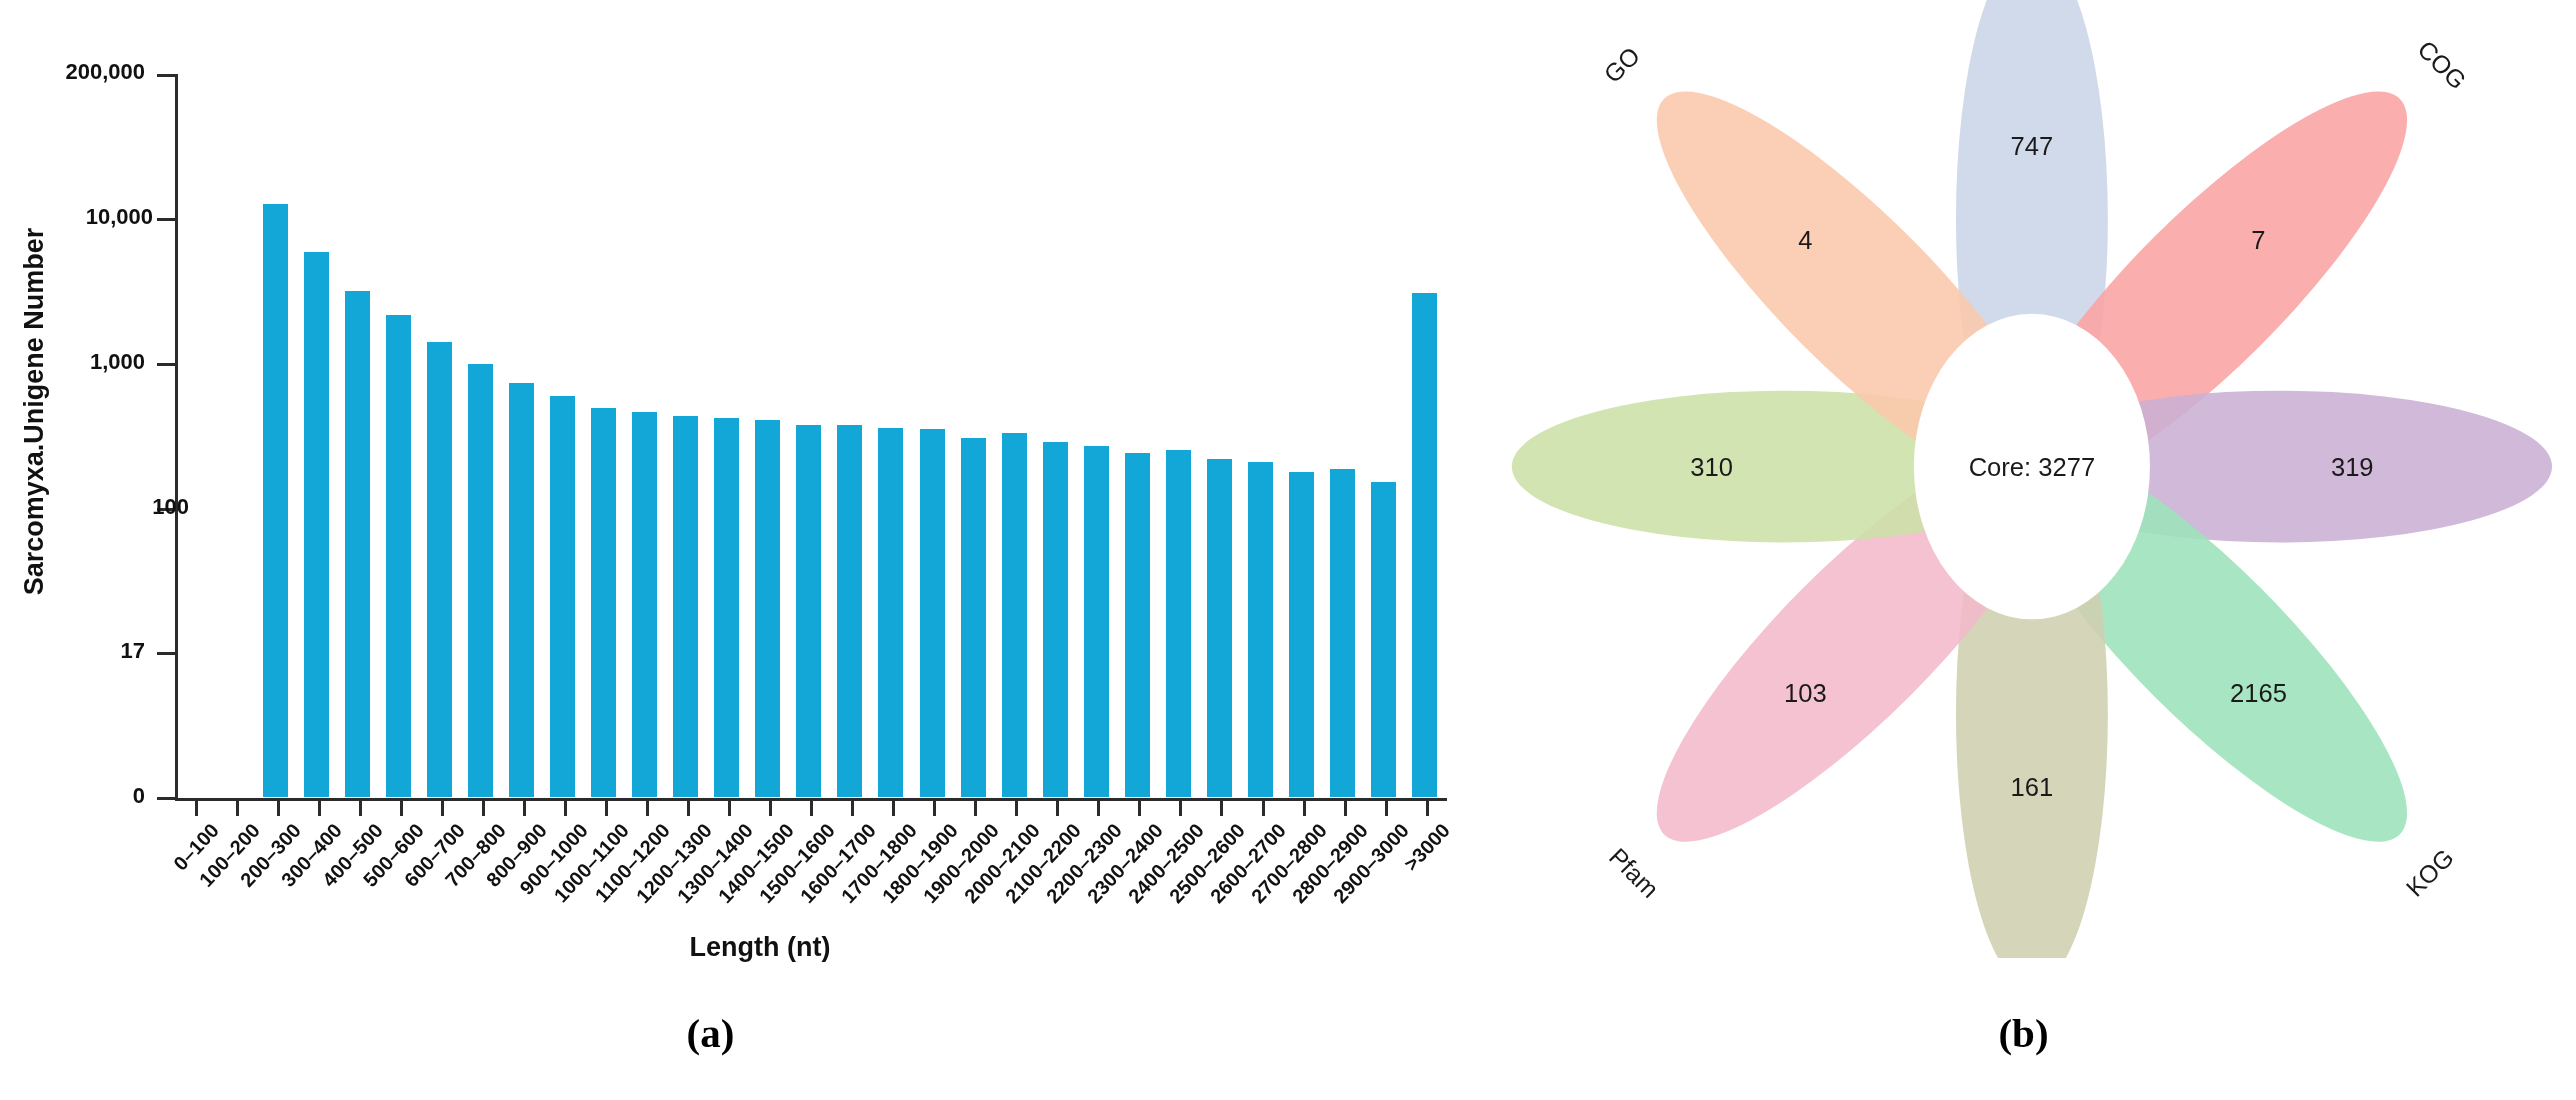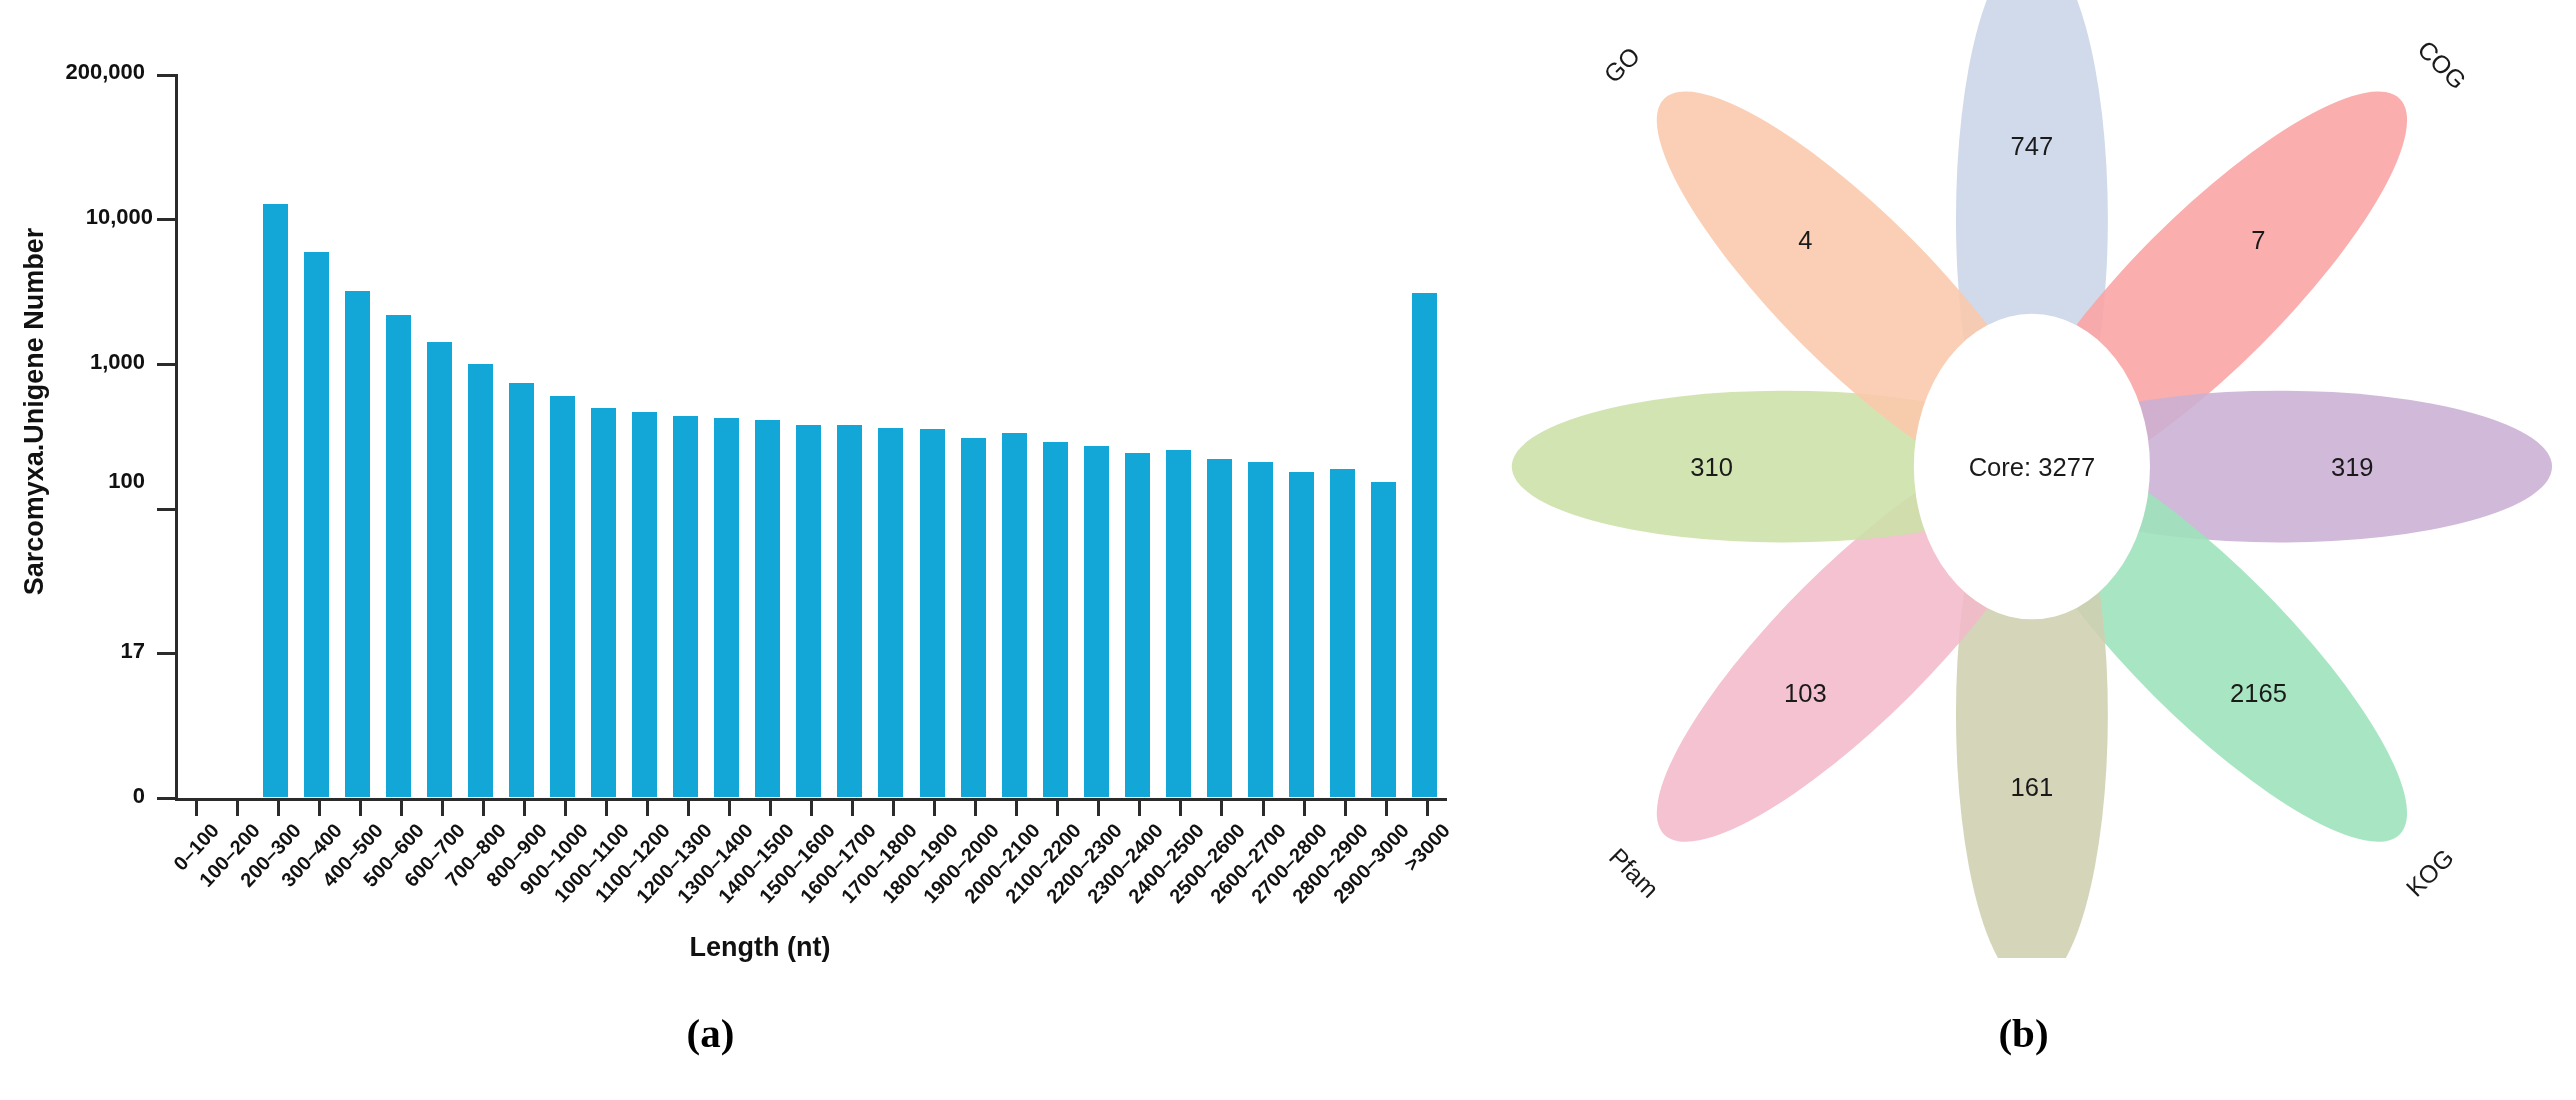--- a/index.html
+++ b/index.html
@@ -158,21 +158,21 @@
           </div>
         </div>
     </div>
 
     <div id="ytick-container">
         <div class="ytick" style="left: 157px; top: 797px;"></div>
         <div class="ytick-label" style="left: 0px; width: 145px; top: 783px;">0</div>
         <div class="ytick" style="left: 157px; top: 652px;"></div>
         <div class="ytick-label" style="left: 0px; width: 145px; top: 638px;">17</div>
         <div class="ytick" style="left: 157px; top: 508px;"></div>
-        <div class="ytick-label" style="left: 0px; width: 145px; top: 468px;">100</div>
+        <div class="ytick-label" style="left: 0px; width: 145px; top: 494px; padding-left: 44px;">100</div>
         <div class="ytick" style="left: 157px; top: 363px;"></div>
         <div class="ytick-label" style="left: 0px; width: 145px; top: 349px;">1,000</div>
         <div class="ytick" style="left: 157px; top: 218px;"></div>
         <div class="ytick-label" style="left: 0px; width: 145px; top: 204px; margin-left: 8px;">10,000</div>
         <div class="ytick" style="left: 157px; top: 74px;"></div>
         <div class="ytick-label" style="left: 0px; width: 145px; top: 59px;">200,000</div>
       </div>
     <div id="xtick-container">
         <div class="xtick" style="left: 195px; top: 801px;"></div>
         <div class="xtick" style="left: 236px; top: 801px;"></div>

